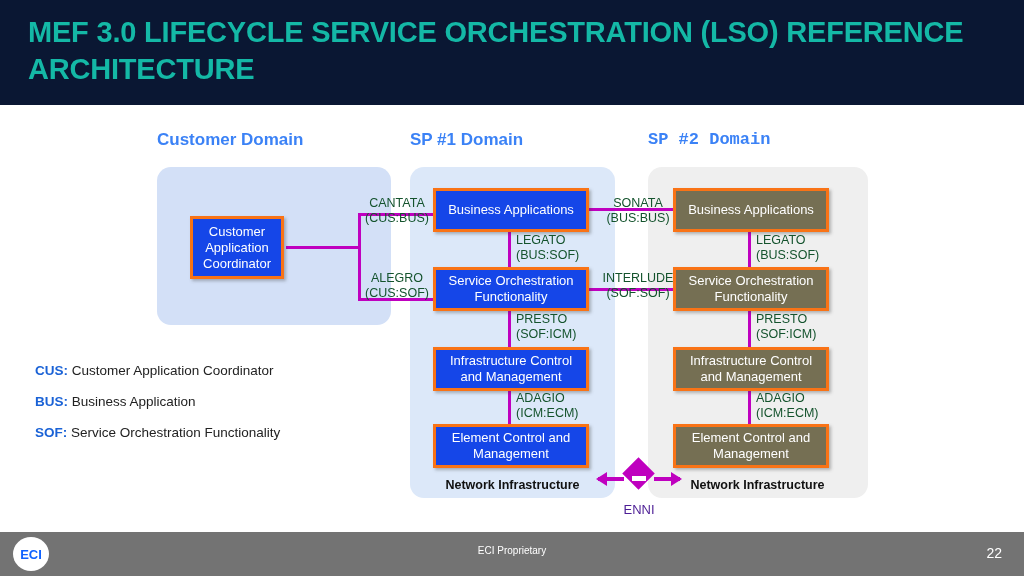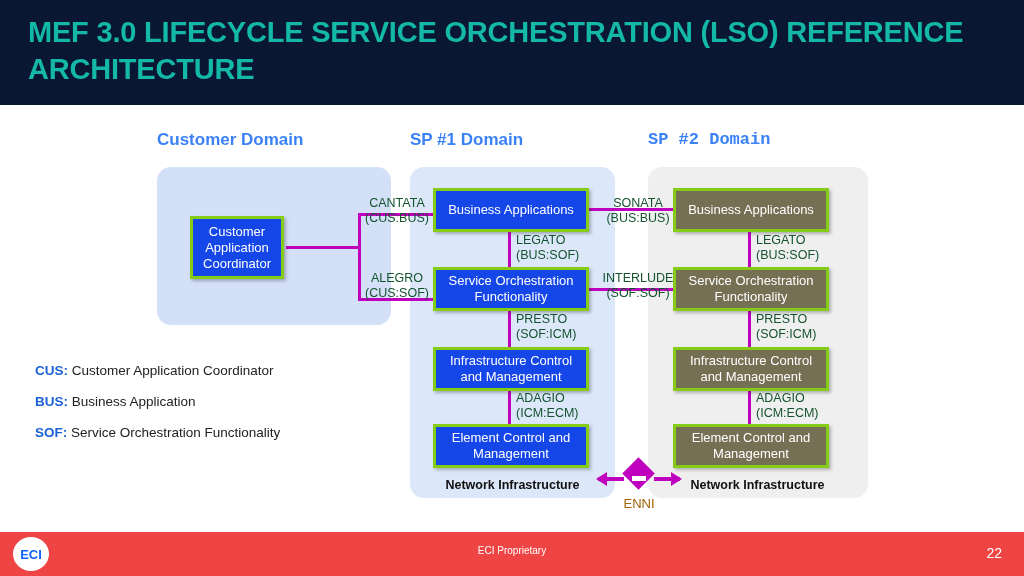--- a/index.html
+++ b/index.html
@@ -68,21 +68,21 @@
   #domain-sp2 {
     left: 648px; top: 167px;
     width: 220px; height: 331px;
     background: #efefef;
   }
 
   
   .block {
     position: absolute;
     box-sizing: border-box;
-    border: 3px solid #84cc16;
+    border: 3px solid #f97316;
     color: #ffffff;
     font-size: 13px;
     line-height: 16px;
     text-align: center;
     display: flex;
     align-items: center;
     justify-content: center;
     box-shadow: 2px 2px 3px rgba(60,60,60,0.35);
     padding: 2px 4px;
   }
@@ -199,25 +199,25 @@
     transform: rotate(45deg);
   }
   #enni-diamond-bar {
     position: absolute;
     left: 36px; top: 8px;
     width: 14px; height: 5px;
     background: #ffffff;
   }
   #enni-text {
     position: absolute;
-    left: 0; top: 28px;
+    left: 0; top: 34px;
     width: 86px;
     text-align: center;
     font-size: 13px;
-    color: #a16207;
+    color: #4c1d95;
   }
 
   
   .legend { position: absolute; left: 35px; top: 362px; width: 360px; }
   .legend-row {
     font-size: 13.5px;
     line-height: 18px;
     color: #222222;
     margin-bottom: 13px;
     white-space: nowrap;
@@ -226,21 +226,21 @@
     color: #1a62d6;
     font-weight: bold;
   }
   .legend-desc { color: #222222; }
 
   
   .footer {
     position: absolute;
     left: 0; top: 532px;
     width: 1024px; height: 44px;
-    background: #ef4444;
+    background: #737373;
   }
   #footer-logo {
     position: absolute;
     left: 13px; top: 5px;
     width: 36px; height: 34px;
     background: #ffffff;
     border-radius: 50%;
     display: flex;
     align-items: center;
     justify-content: center;

